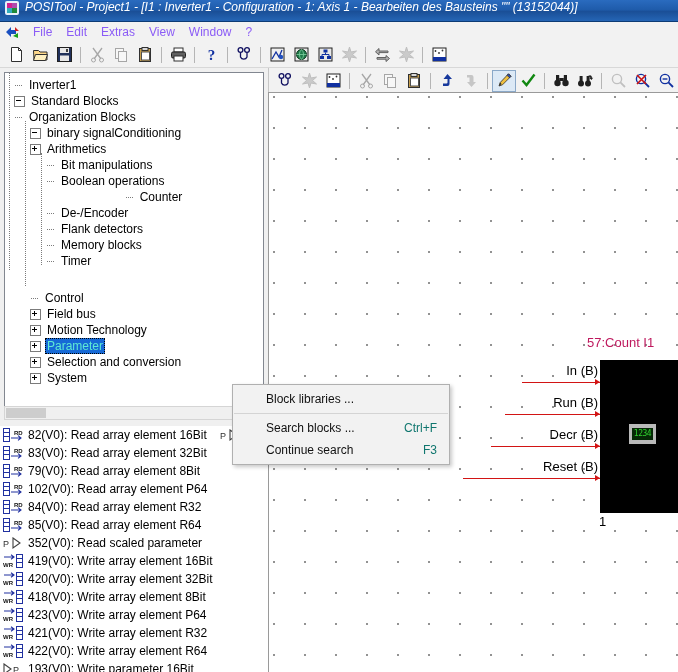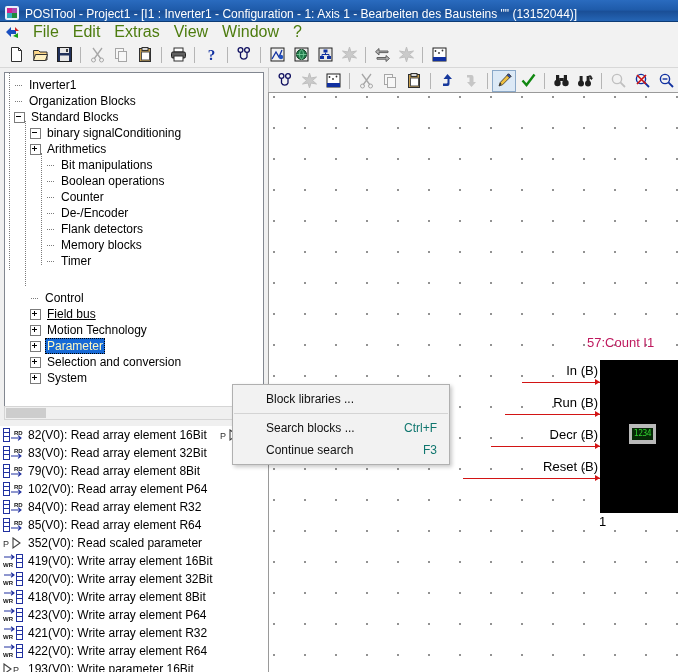--- a/index.html
+++ b/index.html
@@ -12,24 +12,25 @@
   #app {
     position: relative;
     width: 678px; height: 672px;
     background: #f0f0f0;
   }
 
   
   .titlebar {
     position: absolute; left: 0; top: 0; width: 678px; height: 22px;
     background: linear-gradient(180deg, #2a6bbf 0%, #1f5cab 45%, #1a4f97 55%, #2565b5 100%);
-    display: flex; align-items: flex-end;
+    display: flex; align-items: flex-start;
     box-sizing: border-box;
     padding-left: 4px;
     border-bottom: 1px solid #0d3b75;
+    font-style: italic;
   }
   .title-icon {
     width: 16px; height: 16px; margin-right: 5px; flex: 0 0 auto;
     position: relative;
   }
   .title-text {
     color: #ffffff;
     font-size: 12px;
     font-family: "Liberation Sans", sans-serif;
     white-space: nowrap;
@@ -38,21 +39,21 @@
 
   
   .menubar {
     position: absolute; left: 0; top: 22px; width: 678px; height: 20px;
     background: #f2f2f2;
     display: flex; align-items: center;
     border-bottom: 1px solid #e0e0e0;
   }
   .menu-appicon { width: 18px; height: 16px; margin: 0 4px 0 4px; position: relative; flex:0 0 auto;}
   .menu-item {
-    font-size: 16px; color: #4d7c0f;
+    font-size: 12px; color: #8b5cf6;
     padding: 2px 7px;
     white-space: nowrap;
     cursor: default;
   }
 
   
   .toolbar-main {
     position: absolute; left: 0; top: 42px; width: 678px; height: 26px;
     background: #f2f2f2;
     display: flex; align-items: center;
@@ -82,21 +83,21 @@
   .tree-inner { position: relative; padding: 4px 0 0 9px; }
   .tnode {
     height: 16px; line-height: 16px;
     font-size: 12px; color: #000;
     white-space: nowrap;
     position: relative;
     display: flex; align-items: center;
   }
   .tnode .lbl { padding: 0 2px; }
   .tnode .lbl.sel {
-    background: #1669d6; color: #fef9c3;
+    background: #1669d6; color: #5eead4;
     outline: 1px dotted #000; outline-offset: -1px;
   }
   .expander {
     width: 9px; height: 9px; border: 1px solid #7b7b7b; background: #fff;
     display: inline-block; position: relative; flex: 0 0 auto;
     margin-right: 4px;
   }
   .expander::before {
     content: ""; position: absolute; left: 1px; top: 3px; width: 5px; height: 1px; background: #000;
   }
@@ -494,68 +495,68 @@
 
   </div>
 
   <div class="tree-panel">
     <div class="tree-inner" id="tree-inner">
         <div class="tnode" style="padding-left: 0px;">
           <span class="stub"></span>
           <span class="lbl">Inverter1</span>
         </div>
         <div class="tnode" style="padding-left: 0px;">
-          <span class="stub"></span>
-          <span class="lbl">Organization Blocks</span>
-        </div>
-        <div class="tnode" style="padding-left: 0px;">
           <span class="expander"></span>
           <span class="lbl">Standard Blocks</span>
+        </div>
+        <div class="tnode" style="padding-left: 0px;">
+          <span class="stub"></span>
+          <span class="lbl">Organization Blocks</span>
         </div>
         <div class="tnode" style="padding-left: 16px;">
           <span class="expander"></span>
           <span class="lbl">binary signalConditioning</span>
         </div>
         <div class="tnode" style="padding-left: 16px;">
           <span class="expander plus"></span>
           <span class="lbl">Arithmetics</span>
         </div>
         <div class="tnode" style="padding-left: 32px;">
           <span class="stub"></span>
           <span class="lbl">Bit manipulations</span>
         </div>
         <div class="tnode" style="padding-left: 32px;">
           <span class="stub"></span>
           <span class="lbl">Boolean operations</span>
         </div>
+        <div class="tnode" style="padding-left: 32px; justify-content: center;">
+          <span class="stub"></span>
+          <span class="lbl">Counter</span>
+        </div>
         <div class="tnode" style="padding-left: 32px;">
           <span class="stub"></span>
-          <span class="lbl">Counter</span>
+          <span class="lbl">De-/Encoder</span>
         </div>
         <div class="tnode" style="padding-left: 32px;">
           <span class="stub"></span>
-          <span class="lbl">De-/Encoder</span>
+          <span class="lbl">Flank detectors</span>
         </div>
         <div class="tnode" style="padding-left: 32px;">
           <span class="stub"></span>
-          <span class="lbl">Flank detectors</span>
+          <span class="lbl">Memory blocks</span>
         </div>
         <div class="tnode" style="padding-left: 32px;">
           <span class="stub"></span>
-          <span class="lbl">Memory blocks</span>
-        </div>
-        <div class="tnode" style="padding-left: 32px;">
-          <span class="stub"></span>
           <span class="lbl">Timer</span>
         </div>
         <div class="tnode" style="padding-left: 16px; margin-top: 21px;">
           <span class="stub"></span>
           <span class="lbl">Control</span>
         </div>
-        <div class="tnode" style="padding-left: 16px; text-decoration: underline;">
+        <div class="tnode" style="padding-left: 16px;">
           <span class="expander plus"></span>
           <span class="lbl">Field bus</span>
         </div>
         <div class="tnode" style="padding-left: 16px;">
           <span class="expander plus"></span>
           <span class="lbl">Motion Technology</span>
         </div>
         <div class="tnode" style="padding-left: 16px;">
           <span class="expander plus"></span>
           <span class="lbl sel">Parameter</span>

